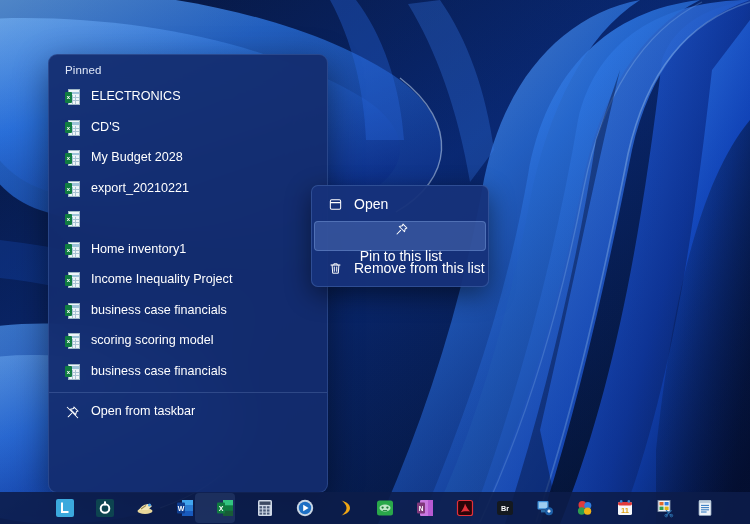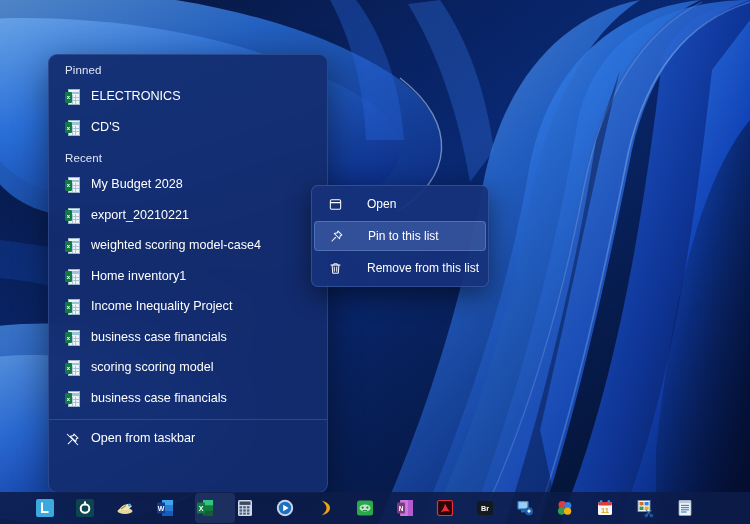--- a/index.html
+++ b/index.html
@@ -93,41 +93,42 @@
   #ctxmenu {
     position:absolute; left:311px; top:185px;
     width:178px;
     background:rgba(22,50,122,0.95);
     border:1px solid rgba(130,170,235,0.24);
     border-radius:7px;
     box-shadow:0 8px 26px rgba(0,0,0,0.48);
     overflow:hidden; padding:1px 0;
   }
   .ctx-row {
-    display:flex; align-items:center; gap:24px;
+    display:flex; align-items:center; gap:11px;
     height:32px; padding:0 12px 0 14px;
-    color:#ffffff; font-size:12px; white-space:nowrap;
+    color:#ffffff; font-size:14px; white-space:nowrap;
     margin:1px 2px; border-radius:4px;
   }
   .ctx-row.sel {
     background:rgba(118,156,226,0.30);
     border:1px solid rgba(150,185,245,0.30);
     height:30px;
+    flex-direction:column;
   }
   .ctx-ico { width:15px; height:15px; flex:0 0 15px; }
 
   
   #taskbar {
     position:absolute; left:0; bottom:0; width:750px; height:32px;
     background:rgba(12,28,74,0.88);
     display:flex; align-items:center; justify-content:center; gap:0;
   }
   .tb-btn {
     width:40px; height:30px;
-    display:flex; align-items:center; justify-content:flex-start;
+    display:flex; align-items:center; justify-content:flex-end;
     border-radius:4px; position:relative;
   }
   .tb-btn.active { background:rgba(150,185,240,0.13); }
   .tb-ico { width:20px; height:20px; position:relative; }
 </style>
 </head>
 <body>
 
 <div id="screen">
 
@@ -218,21 +219,20 @@
     </div>
 
     <div class="jl-row">
       <span class="ico">
         <span class="doc-sheet"></span>
           <span class="doc-tab">x</span>
       </span>
       <span class="jl-label">CD'S</span>
     </div>
 
-    <div class="jl-section-label">Recent</div>
 
     <div class="jl-row">
       <span class="ico">
         <span class="doc-sheet"></span>
           <span class="doc-tab">x</span>
       </span>
       <span class="jl-label">My Budget 2028</span>
     </div>
 
     <div class="jl-row">
@@ -241,21 +241,20 @@
           <span class="doc-tab">x</span>
       </span>
       <span class="jl-label">export_20210221</span>
     </div>
 
     <div class="jl-row">
       <span class="ico">
         <span class="doc-sheet"></span>
           <span class="doc-tab">x</span>
       </span>
-      <span class="jl-label">weighted scoring model-case4</span>
     </div>
 
     <div class="jl-row">
       <span class="ico">
         <span class="doc-sheet"></span>
           <span class="doc-tab">x</span>
       </span>
       <span class="jl-label">Home inventory1</span>
     </div>
 

